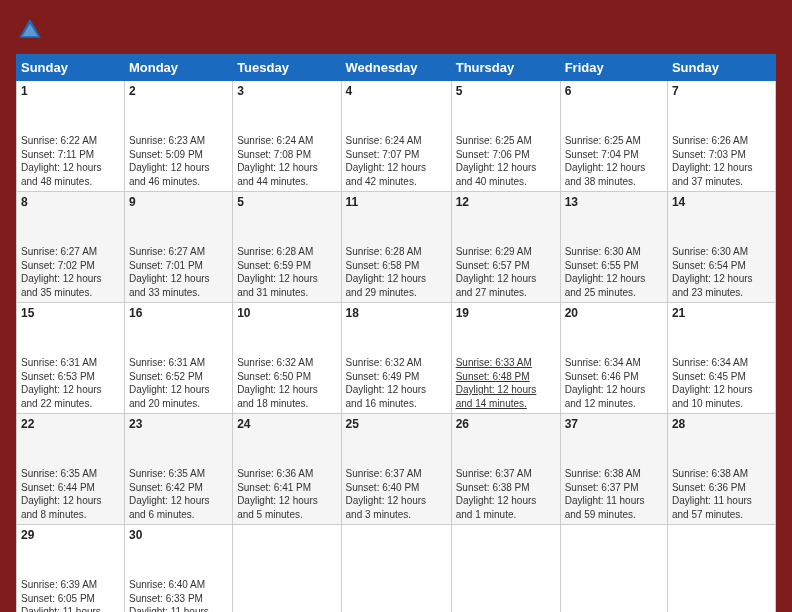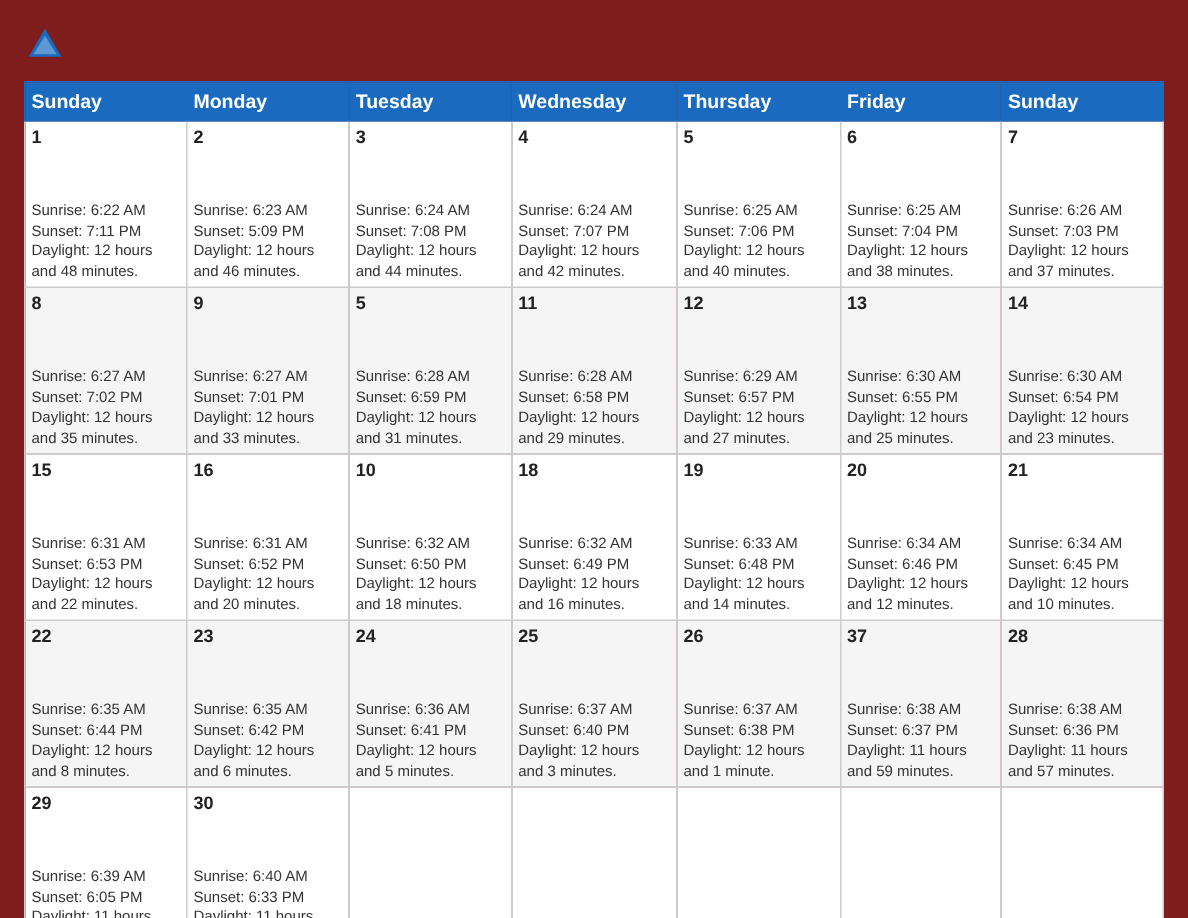--- a/index.html
+++ b/index.html
@@ -254,21 +254,21 @@
           </td>
           <td>
             <span class="day-num">18</span>
             <div class="day-info" style="white-space: pre-line;">Sunrise: 6:32 AM
 Sunset: 6:49 PM
 Daylight: 12 hours
 and 16 minutes.</div>
           </td>
           <td>
             <span class="day-num">19</span>
-            <div class="day-info" style="white-space: pre-line;">Sunrise: 6:33 AM
+            <div class="day-info" style="white-space: pre-line; text-decoration: underline;">Sunrise: 6:33 AM
 Sunset: 6:48 PM
 Daylight: 12 hours
 and 14 minutes.</div>
           </td>
           <td>
             <span class="day-num">20</span>
             <div class="day-info" style="white-space: pre-line;">Sunrise: 6:34 AM
 Sunset: 6:46 PM
 Daylight: 12 hours
 and 12 minutes.</div>

